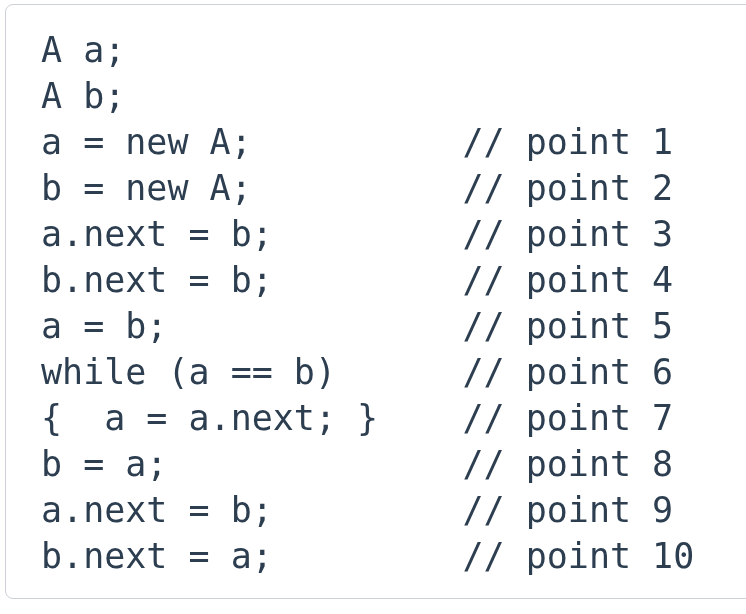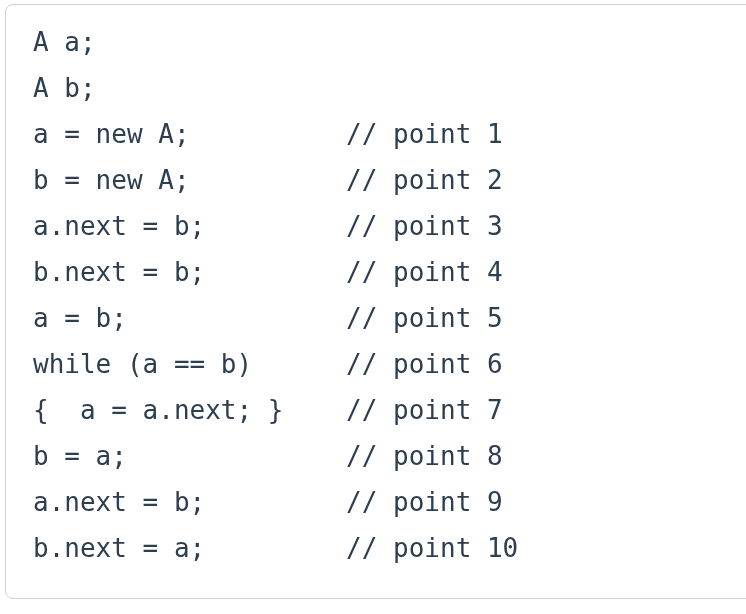--- a/index.html
+++ b/index.html
@@ -31,24 +31,24 @@
     box-sizing: border-box;
     background: #ffffff;
     border: 1px solid #ccd1d9;
     border-radius: 8px;
   }
 
   #code-block {
     position: absolute;
     left: 27px;
     top: 14px;
-    margin: 0;
+    margin: 8px;
     padding: 0;
     font-family: "DejaVu Sans Mono", "Liberation Mono", monospace;
-    font-size: 26px;
+    font-size: 35px;
     line-height: 46px;
     color: #2c3e50;
     white-space: pre;
     letter-spacing: 0;
     -webkit-font-smoothing: auto;
   }
 
   .code-line {
     display: block;
     height: 46px;

